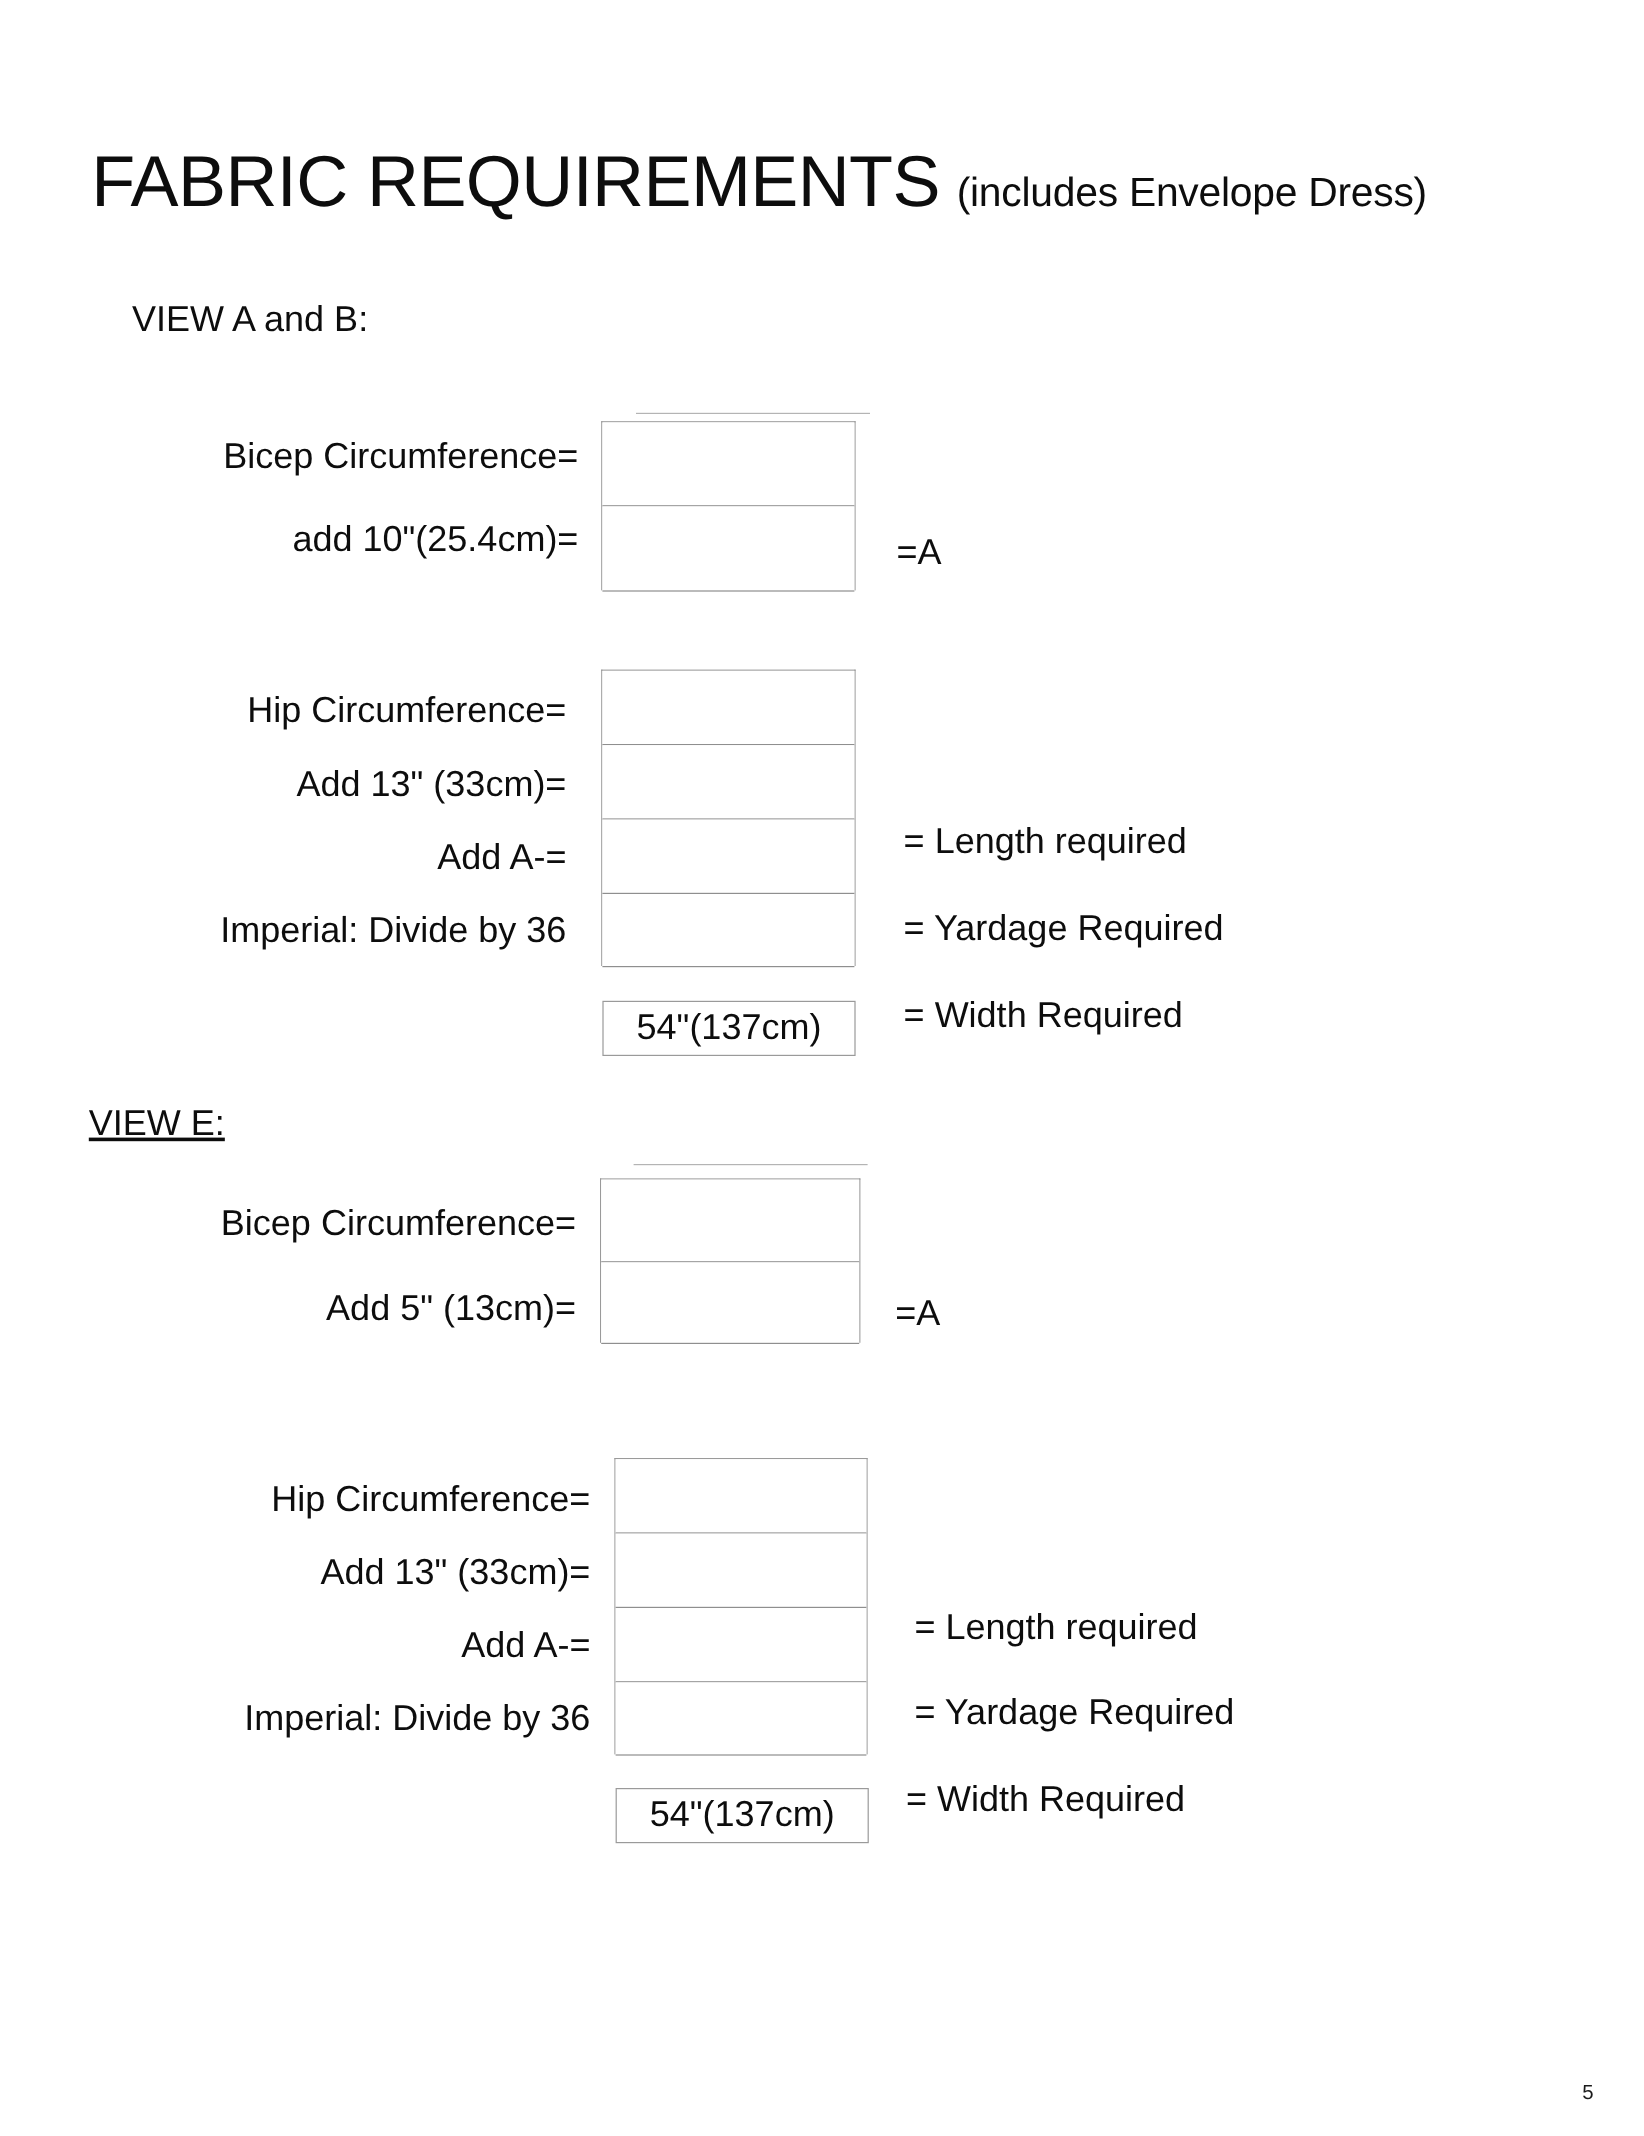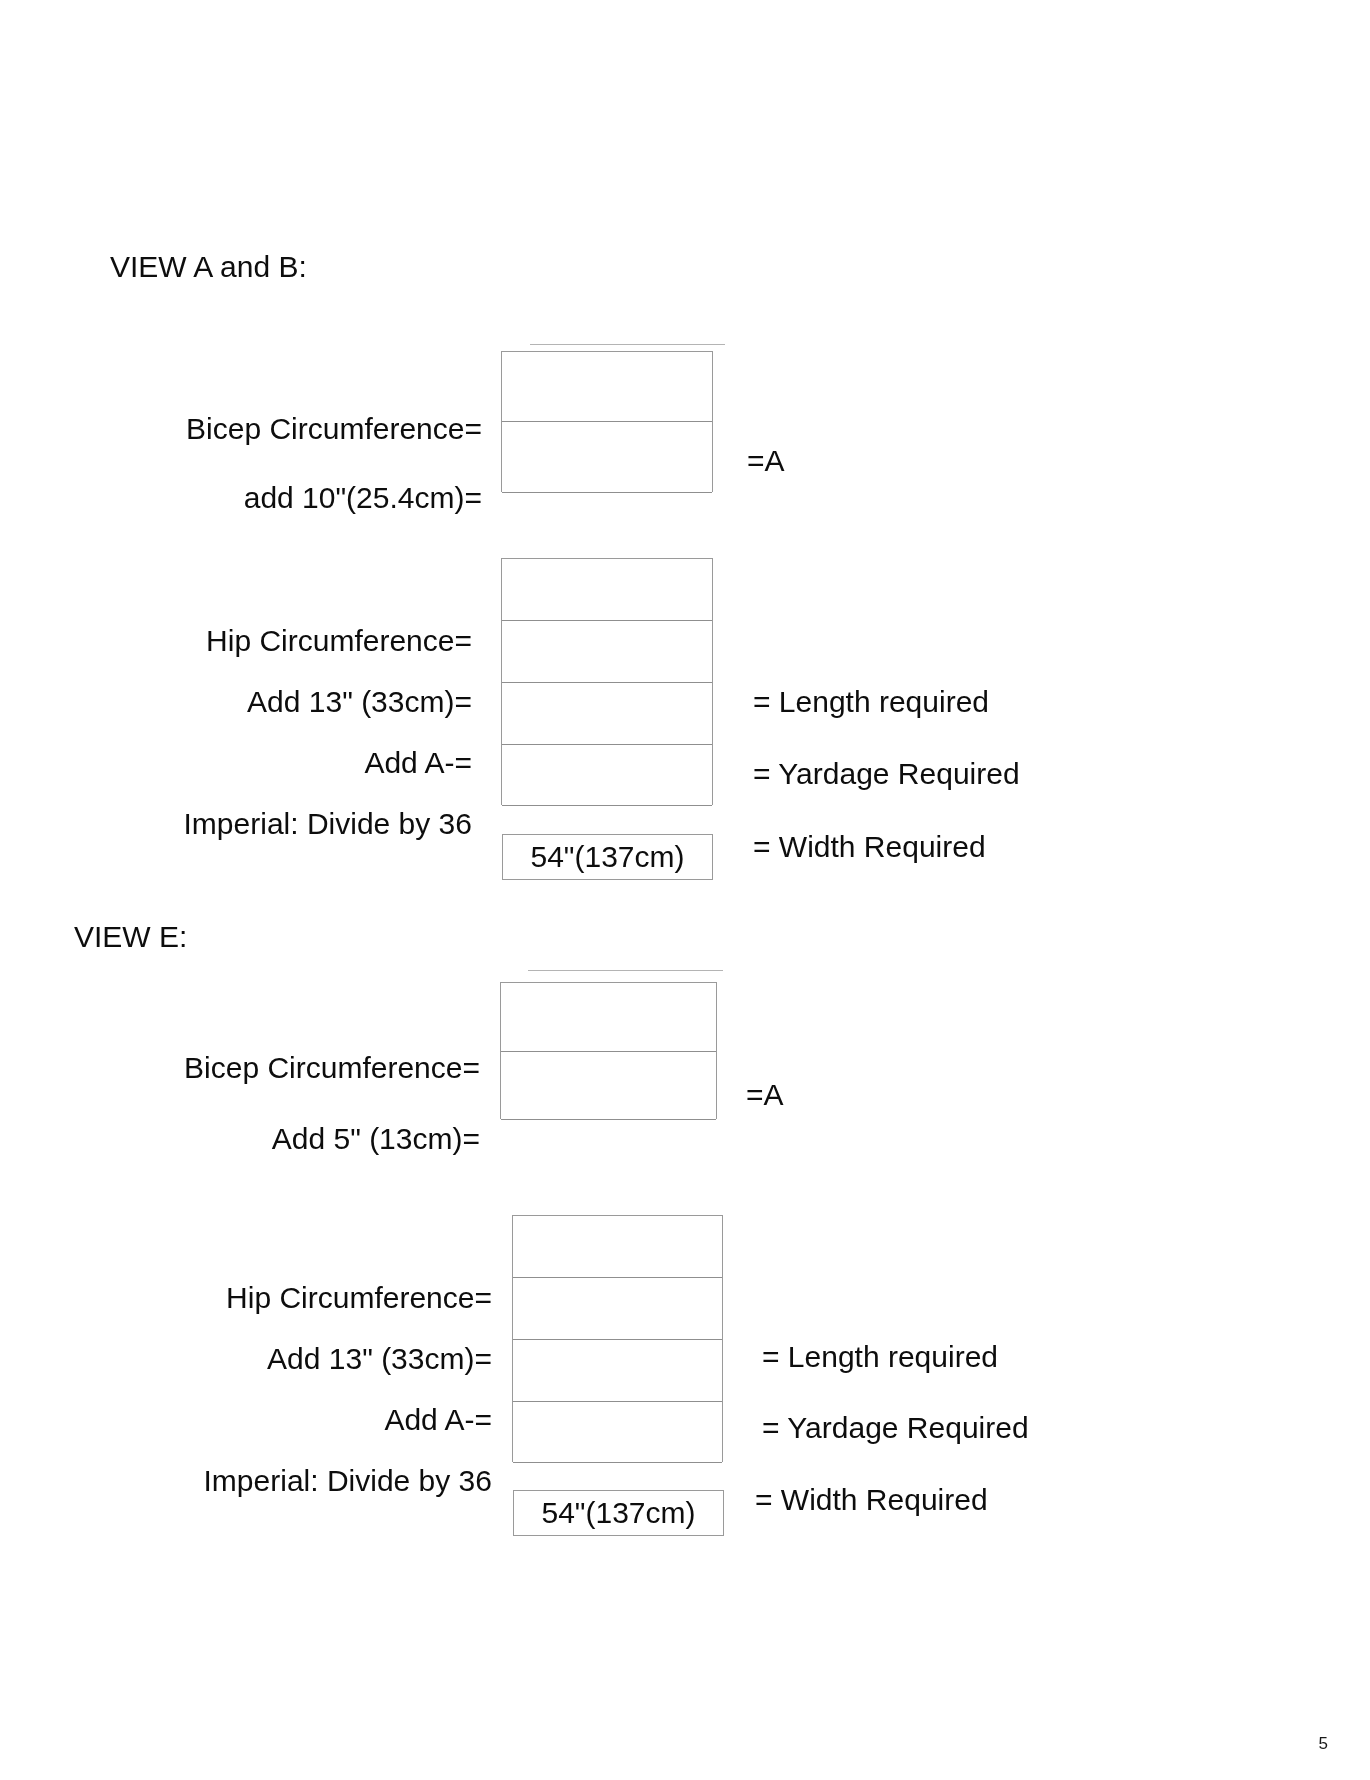--- a/index.html
+++ b/index.html
@@ -45,34 +45,33 @@
   }
 
   
   .section-head {
     position: absolute;
     font-size: 30px;
     line-height: 1;
     white-space: nowrap;
   }
   #views-ab-head { left: 110px; top: 252px; }
-  #view-e-head   { left: 74px;  top: 922px; }
+  #view-e-head   { left: 74px;  top: 922px; text-decoration: underline; }
 
   
   .label-col {
     position: absolute;
     text-align: right;
     white-space: nowrap;
   }
   .label-col .lbl {
     font-size: 30px;
     line-height: 1;
     white-space: nowrap;
     display: block;
-    margin-top: 48px;
   }
 
   
   .box-table {
     position: absolute;
     border: 1px solid #9a9a9a;
     border-bottom: none;
     background: #ffffff;
     box-sizing: border-box;
   }
@@ -127,20 +126,24 @@
     font-size: 17px;
     line-height: 1;
     color: #1a1a1a;
   }
 </style>
 </head>
 <body>
 
 <div class="page">
 
+  <div class="title-row">
+    <span class="title-main">FABRIC REQUIREMENTS</span>
+    <span class="title-sub">(includes Envelope Dress)</span>
+  </div>
 
   <div class="section-head" id="views-ab-head">VIEW A and B:</div>
 
   <div class="top-rule" style="left:530px; top:344px; width:195px;"></div>
 
   <div class="box-table" style="left:501px; top:351px; width:212px; height:141px;">
     <div class="cell" style="height:70px;"></div>
     <div class="cell" style="height:71px;"></div>
   </div>
 

